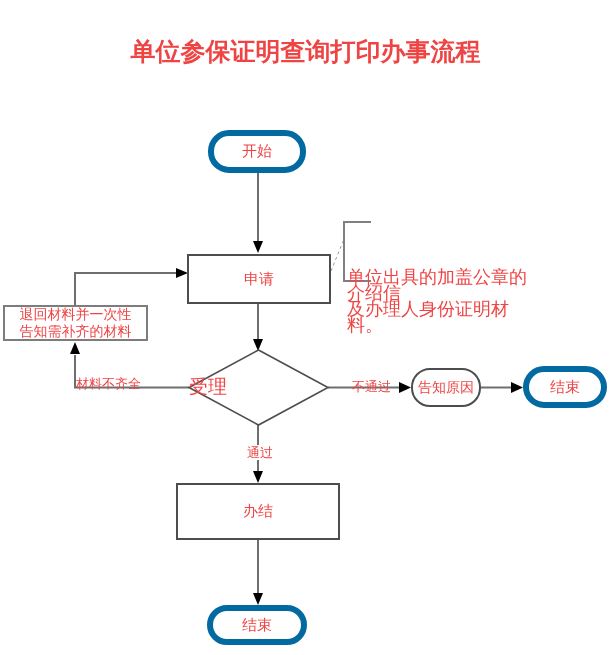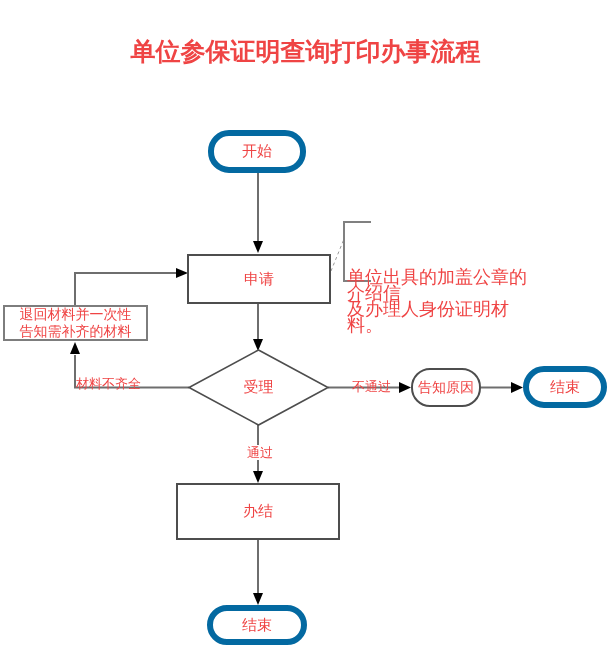--- a/index.html
+++ b/index.html
@@ -23,21 +23,21 @@
   #node-apply      { left:187px; top:254px; width:144px; height:50px; }
   #node-return     { left:3px;   top:305px; width:145px; height:36px;
                      border-color:#7d7d7d; font-size:14px; line-height:17px;
                      flex-direction:column; }
   #node-inform     { left:411px; top:368px; width:70px;  height:39px; font-size:14px;border-radius:19px; }
   #node-end-right  { left:523px; top:366px; width:84px;  height:42px; }
   #node-complete   { left:176px; top:483px; width:164px; height:57px; }
   #node-end-bottom { left:207px; top:605px; width:100px; height:40px; border-radius:20px; }
   .decision-label {
     position:absolute; left:189px; top:379px; width:139px; z-index:2;
-    text-align:center; font-size:15px; line-height:16px;
+    font-size:19px; line-height:16px;
   }
   .edge-label {
     position:absolute; z-index:2; font-size:13px; line-height:15px; white-space:nowrap;
   }
   #label-incomplete { left:76px;  top:376px;text-align:right; }
   #label-notpass    { left:352px; top:379px; }
   #label-pass       { left:245px; top:445px; background:#ffffff; padding:0 2px; }
   .note {
     position:absolute; left:347px; top:233px; width:192px; z-index:2;
     font-size:18px; line-height:16px;margin-top:36px;

